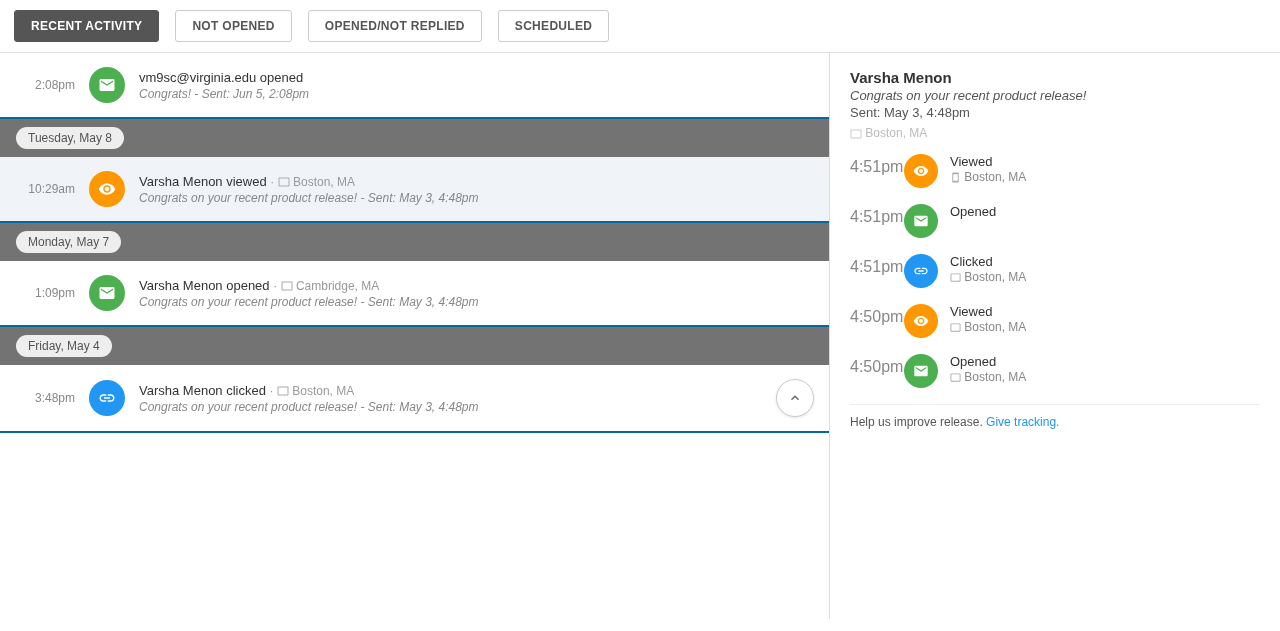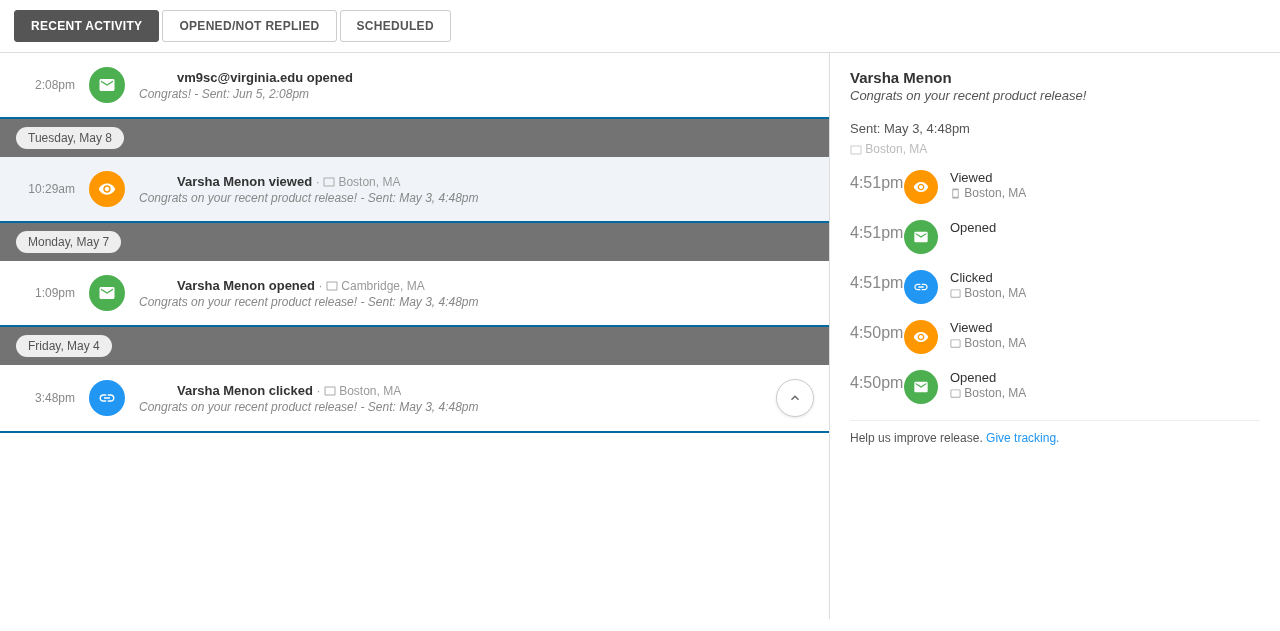--- a/index.html
+++ b/index.html
@@ -9,21 +9,21 @@
       background: #fff;
       color: #333;
     }
 
     
     .tab-bar {
       display: flex;
       align-items: center;
       padding: 10px 14px;
       border-bottom: 1px solid #ddd;
-      gap: 3px;
+      gap: 16px;
       background: #fff;
     }
 
     .tab {
       padding: 8px 16px;
       border: 1px solid #ccc;
       border-radius: 3px;
       cursor: pointer;
       font-size: 12px;
       font-weight: 600;
@@ -90,22 +90,21 @@
     .activity-content {
       flex: 1;
     }
 
     .activity-title {
       font-size: 13px;
       margin-bottom: 2px;
     }
 
     .activity-title strong {
-      font-weight: 700;
-      margin-left: 38px;
+      font-weight: 400;
     }
 
     .activity-location {
       color: #999;
       font-size: 12px;
     }
 
     .activity-subtitle {
       color: #888;
       font-style: italic;
@@ -153,21 +152,21 @@
     .contact-name {
       font-size: 15px;
       font-weight: 700;
       margin-bottom: 2px;
     }
 
     .contact-subject {
       font-style: italic;
       color: #555;
       font-size: 13px;
-      margin-bottom: 18px;
+      margin-bottom: 2px;
     }
 
     .contact-sent {
       color: #555;
       font-size: 13px;
       margin-bottom: 6px;
     }
 
     .contact-location-top {
       color: #bbb;
@@ -232,20 +231,21 @@
       color: #2196f3;
       text-decoration: none;
       cursor: pointer;
     }
   </style>
 </head>
 <body>
 
 <div class="tab-bar">
   <button class="tab active">RECENT ACTIVITY</button>
+  <button class="tab">NOT OPENED</button>
   <button class="tab">OPENED/NOT REPLIED</button>
   <button class="tab">SCHEDULED</button>
 </div>
 
 <div class="main-layout">
 
   <div class="left-panel">
 
     <div class="activity-row">
       <span class="time-col">2:08pm</span>

